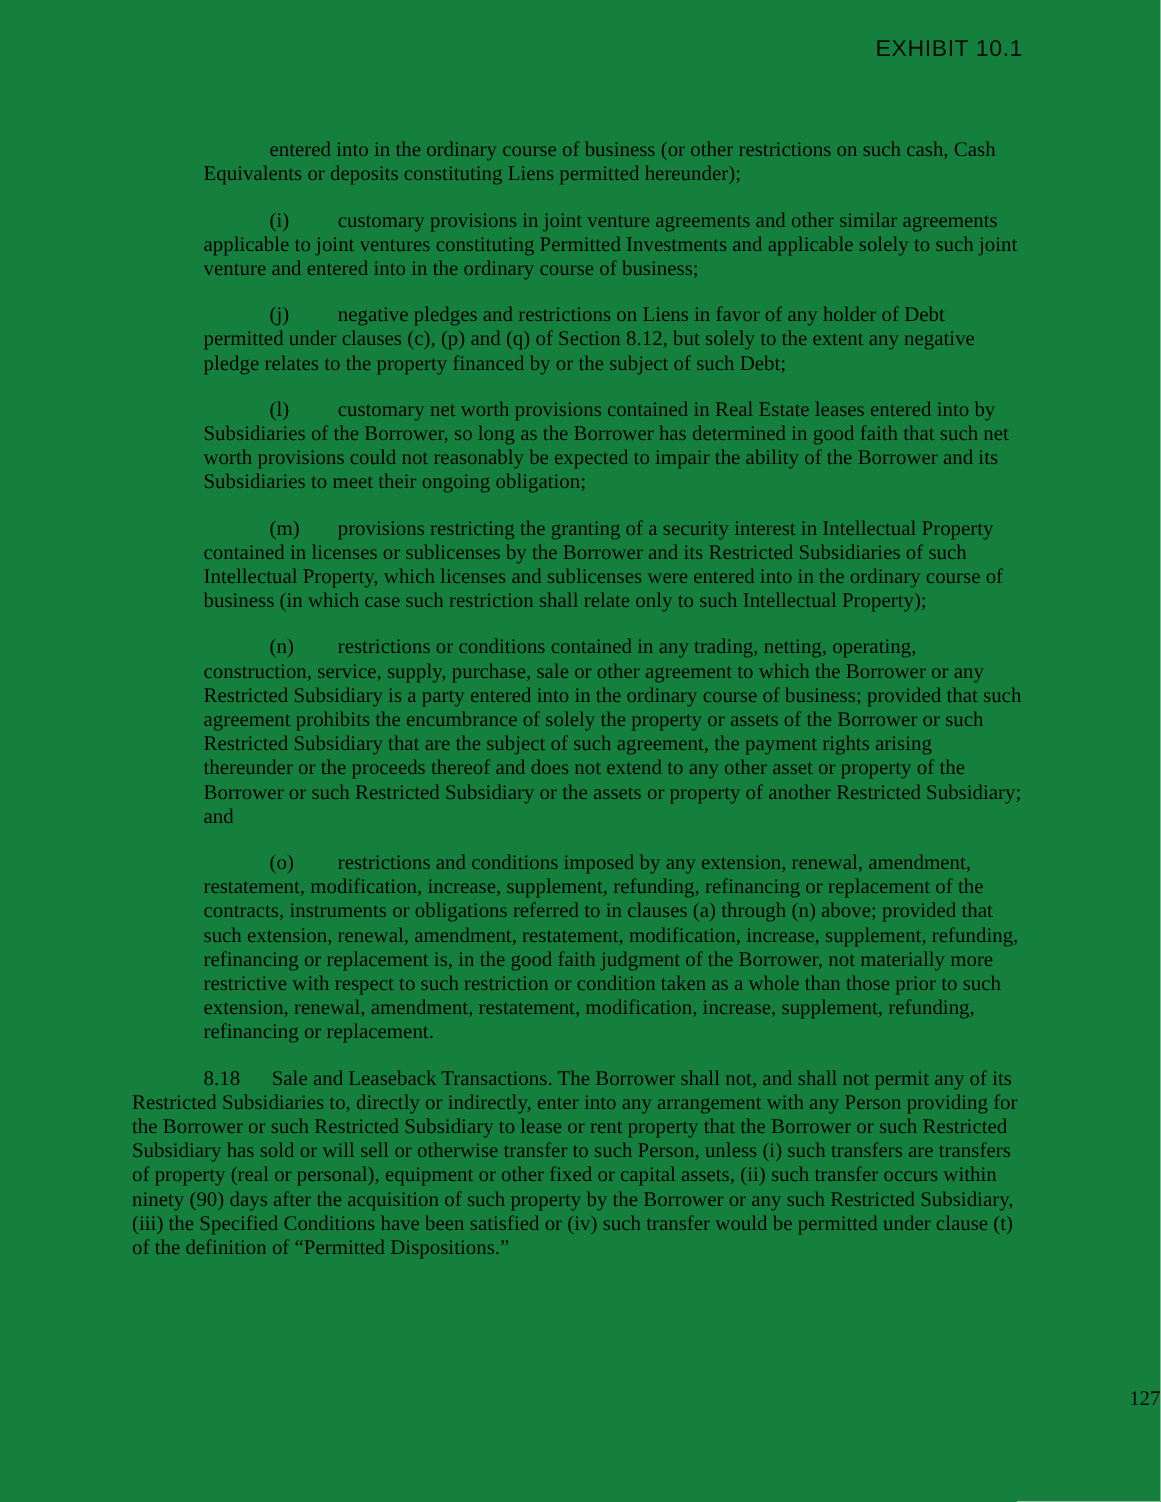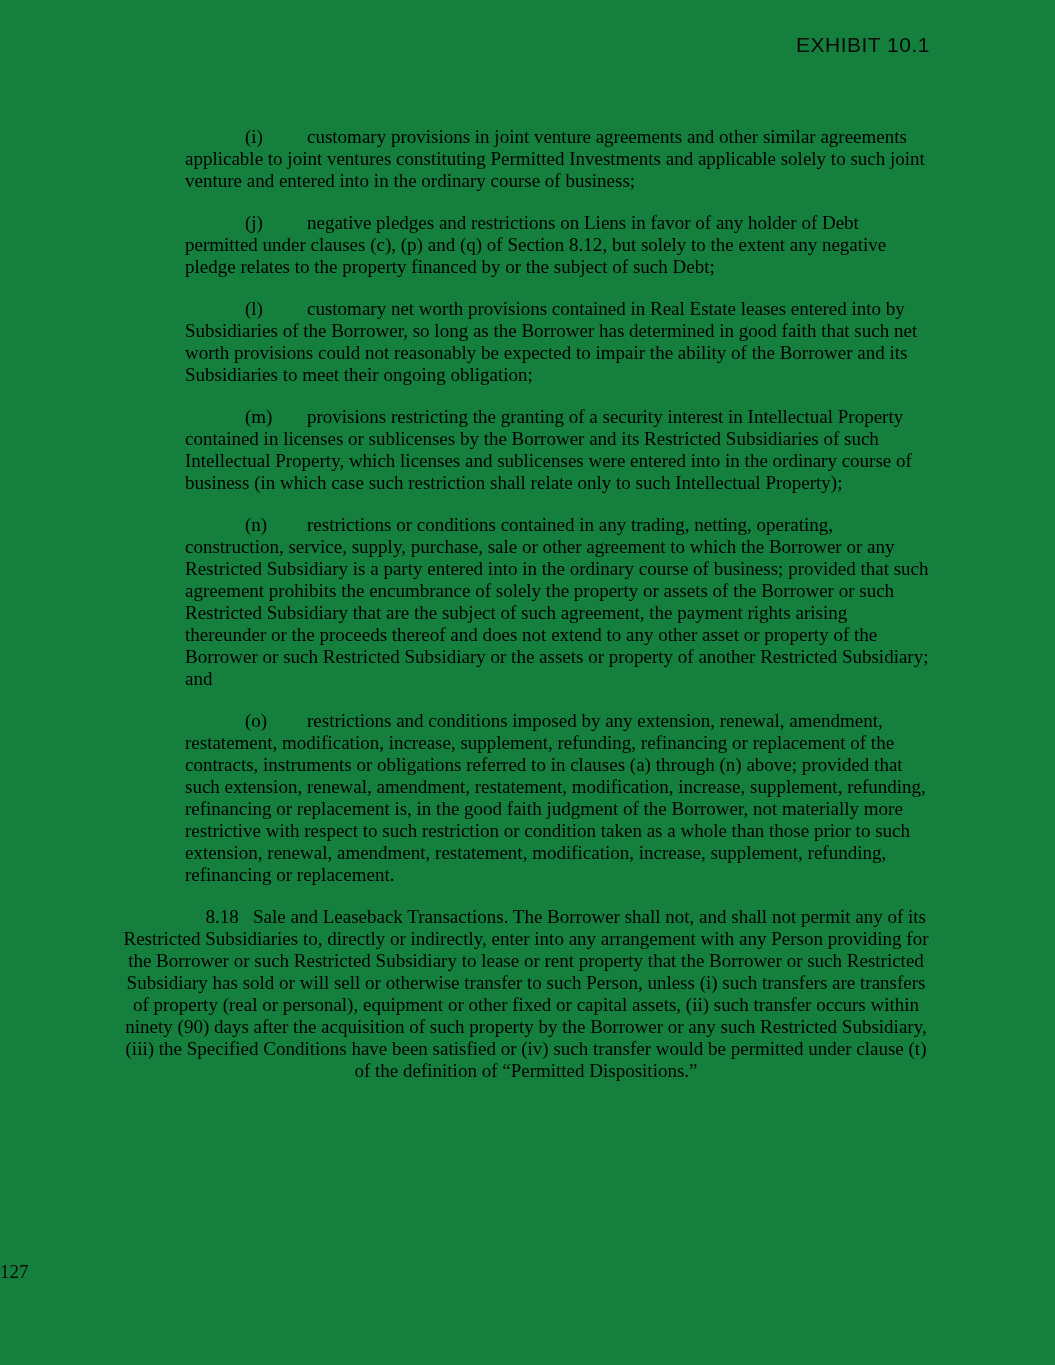--- a/index.html
+++ b/index.html
@@ -42,45 +42,45 @@
   .para:first-child { margin-top: 0; }
   .para.clause {
     margin-left: 65px;
     width: 745px;
     text-indent: 60px;
   }
   .para.section {
     margin-left: 0;
     width: 812px;
     text-indent: 65px;
-    text-align: center;
   }
   .label {
     display: inline-block;
     min-width: 62px;
     text-indent: 0;
   }
   .u { text-underline-offset: 2px; }
   .footer {
     position: absolute;
     top: 1261px;
     left: 0;
     width: 100%;
-    text-align: left;
+    text-align: right;
     font-size: 19px;
     color: #0a0a0a;
   }
 </style>
 </head>
 <body>
 
 <div class="page">
   <div class="header">EXHIBIT 10.1</div>
 
   <div class="content" id="content">
+      <p class="para clause"><span>entered into in the ordinary course of business (or other restrictions on such cash, Cash Equivalents or deposits constituting Liens permitted hereunder);</span></p>
       <p class="para clause"><span class="label">(i)</span><span>customary provisions in joint venture agreements and other similar agreements applicable to joint ventures constituting Permitted Investments and applicable solely to such joint venture and entered into in the ordinary course of business;</span></p>
       <p class="para clause"><span class="label">(j)</span><span>negative pledges and restrictions on Liens in favor of any holder of Debt permitted under </span><span class="u">clauses (c)</span><span>, </span><span class="u">(p)</span><span> and </span><span class="u">(q)</span><span> of </span><span class="u">Section 8.12</span><span>, but solely to the extent any negative pledge relates to the property financed by or the subject of such Debt;</span></p>
       <p class="para clause"><span class="label">(l)</span><span>customary net worth provisions contained in Real Estate leases entered into by Subsidiaries of the Borrower, so long as the Borrower has determined in good faith that such net worth provisions could not reasonably be expected to impair the ability of the Borrower and its Subsidiaries to meet their ongoing obligation;</span></p>
       <p class="para clause"><span class="label">(m)</span><span>provisions restricting the granting of a security interest in Intellectual Property contained in licenses or sublicenses by the Borrower and its Restricted Subsidiaries of such Intellectual Property, which licenses and sublicenses were entered into in the ordinary course of business (in which case such restriction shall relate only to such Intellectual Property);</span></p>
       <p class="para clause"><span class="label">(n)</span><span>restrictions or conditions contained in any trading, netting, operating, construction, service, supply, purchase, sale or other agreement to which the Borrower or any Restricted Subsidiary is a party entered into in the ordinary course of business; </span><span class="u">provided</span><span> that such agreement prohibits the encumbrance of solely the property or assets of the Borrower or such Restricted Subsidiary that are the subject of such agreement, the payment rights arising thereunder or the proceeds thereof and does not extend to any other asset or property of the Borrower or such Restricted Subsidiary or the assets or property of another Restricted Subsidiary; and</span></p>
       <p class="para clause"><span class="label">(o)</span><span>restrictions and conditions imposed by any extension, renewal, amendment, restatement, modification, increase, supplement, refunding, refinancing or replacement of the contracts, instruments or obligations referred to in </span><span class="u">clauses (a)</span><span> through </span><span class="u">(n)</span><span> above; provided that such extension, renewal, amendment, restatement, modification, increase, supplement, refunding, refinancing or replacement is, in the good faith judgment of the Borrower, not materially more restrictive with respect to such restriction or condition taken as a whole than those prior to such extension, renewal, amendment, restatement, modification, increase, supplement, refunding, refinancing or replacement.</span></p>
       <p class="para section"><span class="label">8.18</span><span class="u">Sale and Leaseback Transactions</span><span>.  The Borrower shall not, and shall not permit any of its Restricted Subsidiaries to, directly or indirectly, enter into any arrangement with any Person providing for the Borrower or such Restricted Subsidiary to lease or rent property that the Borrower or such Restricted Subsidiary has sold or will sell or otherwise transfer to such Person, unless (i) such transfers are transfers of property (real or personal), equipment or other fixed or capital assets, (ii) such transfer occurs within ninety (90) days after the acquisition of such property by the Borrower or any such Restricted Subsidiary, (iii) the Specified Conditions have been satisfied or (iv) such transfer would be permitted under </span><span class="u">clause (t)</span><span> of the definition of “Permitted Dispositions.”</span></p>
     </div>
 
   <div class="footer">127</div>

